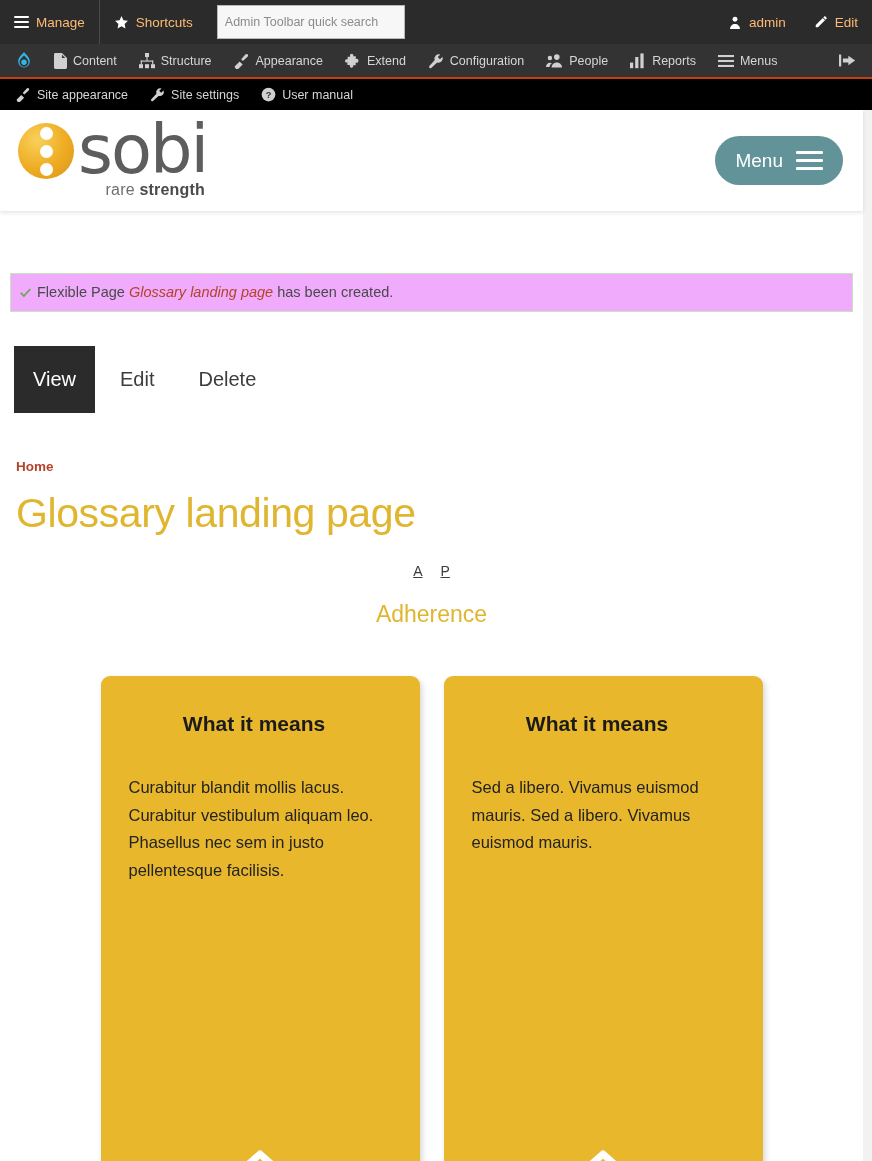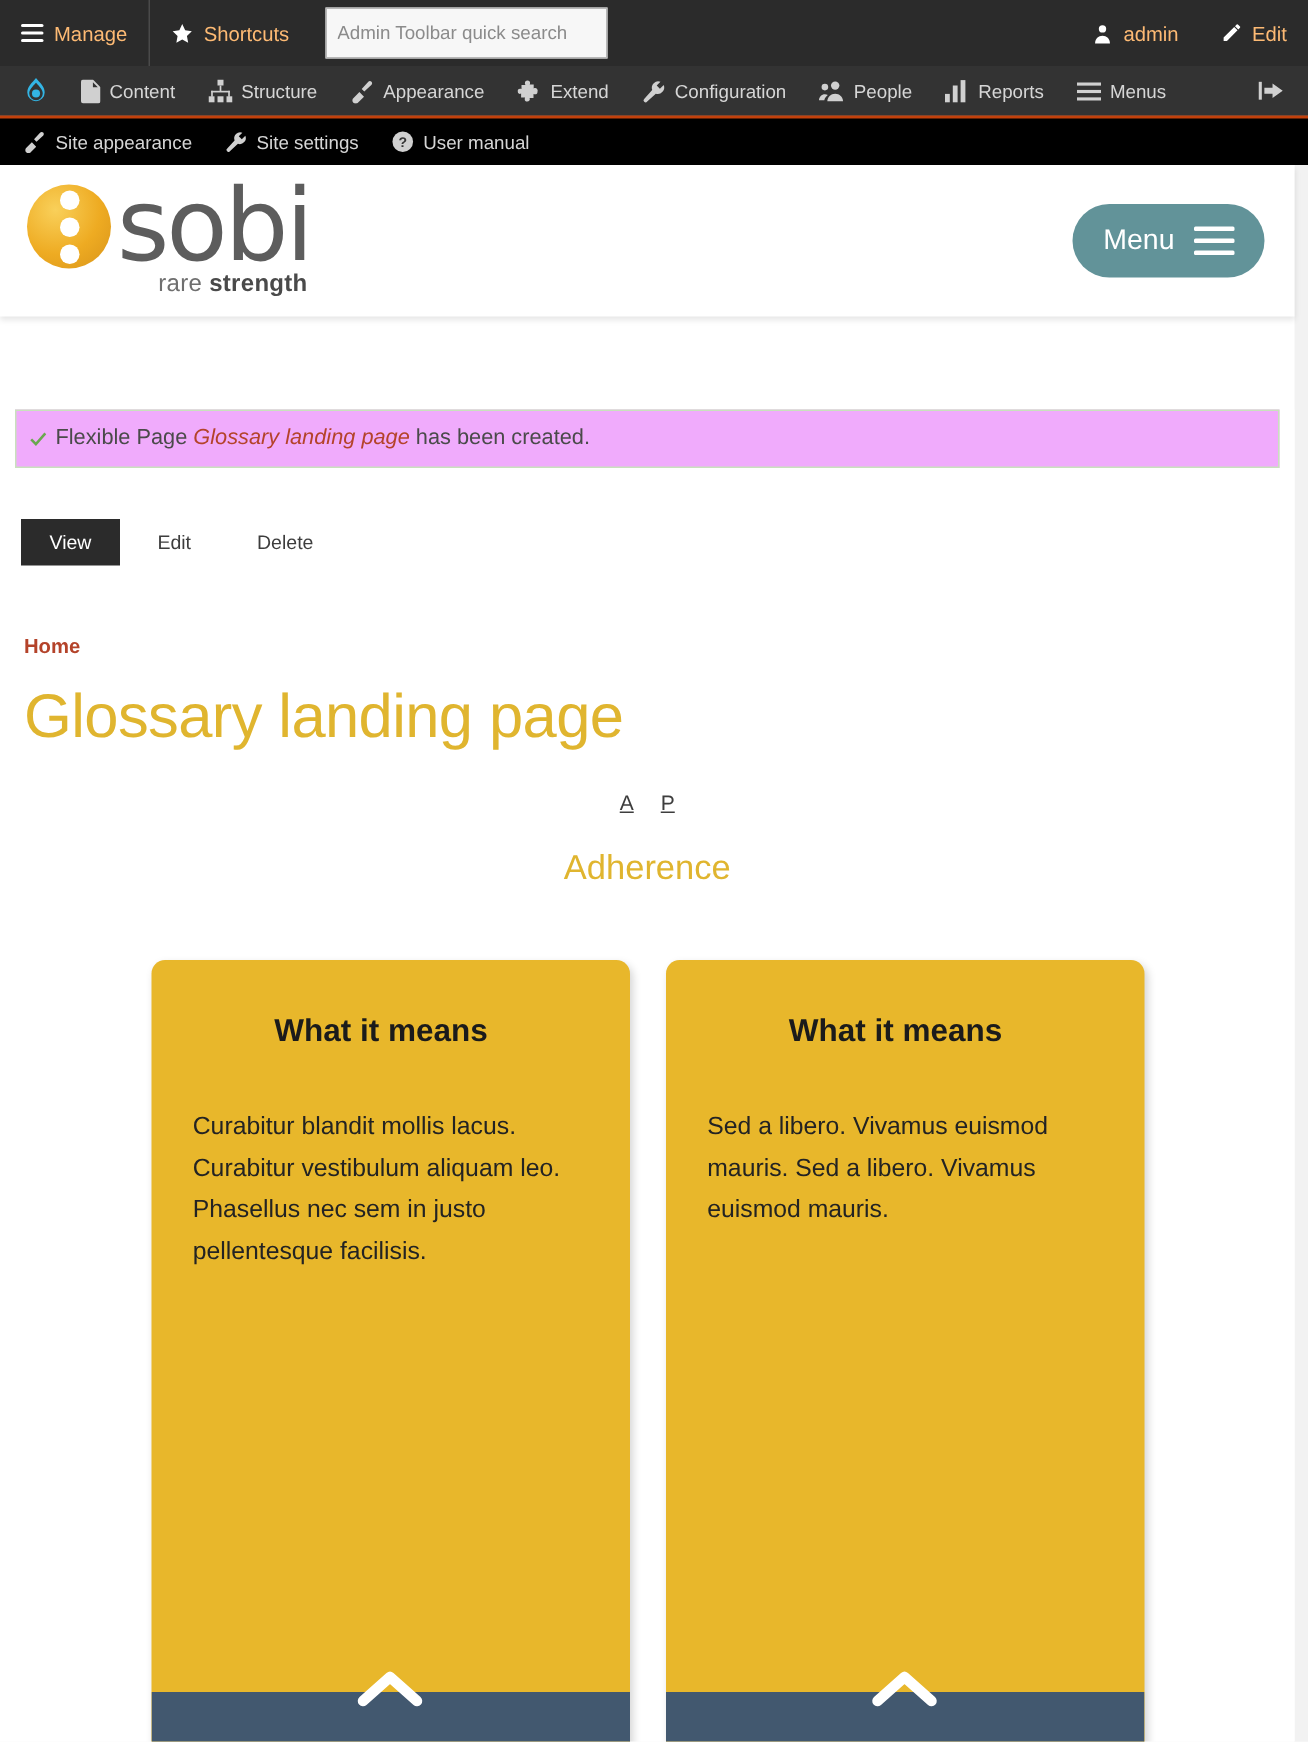--- a/index.html
+++ b/index.html
@@ -180,23 +180,23 @@
   }
   .status-msg em { font-style: italic; color: #b4432a; }
 
   .local-tasks {
     display: flex;
     align-items: center;
     margin: 34px 0 0 14px;
     gap: 6px;
   }
   .task {
-    font-size: 13px;
+    font-size: 20px;
     color: #3d3d3d;
-    padding: 8px 19px;
+    padding: 22px 19px;
     cursor: pointer;
   }
   .task.active {
     background: #2b2b2b;
     color: #fff;
   }
 
   .breadcrumb {
     margin: 46px 0 0 16px;
     font-size: 13.5px;

